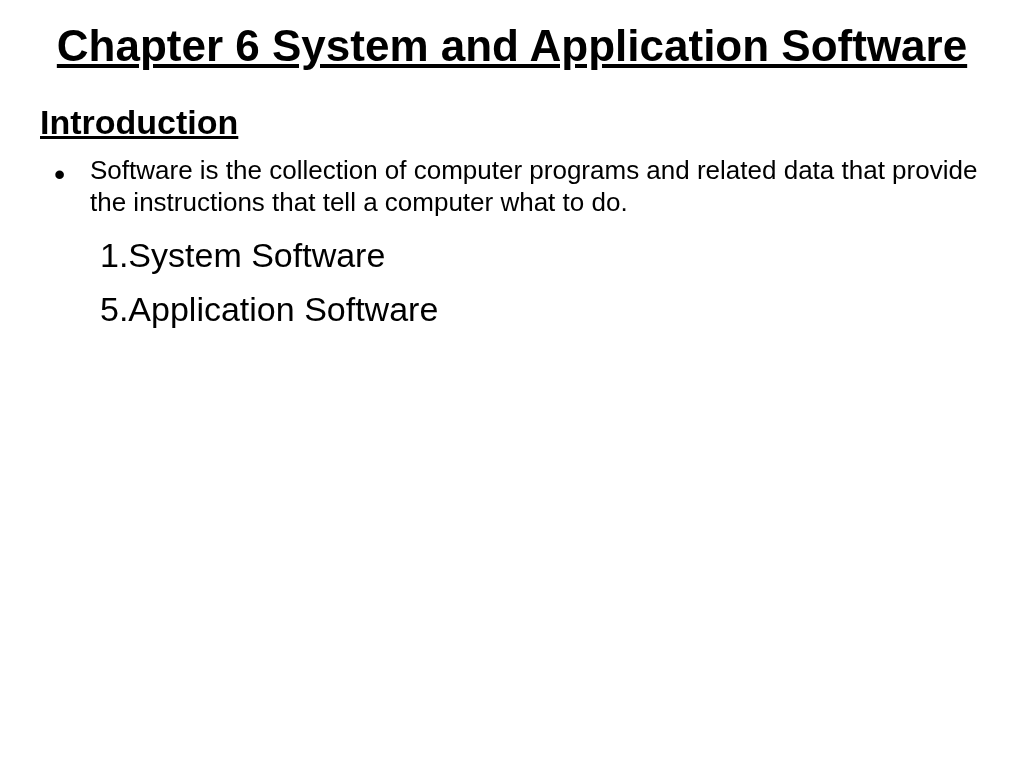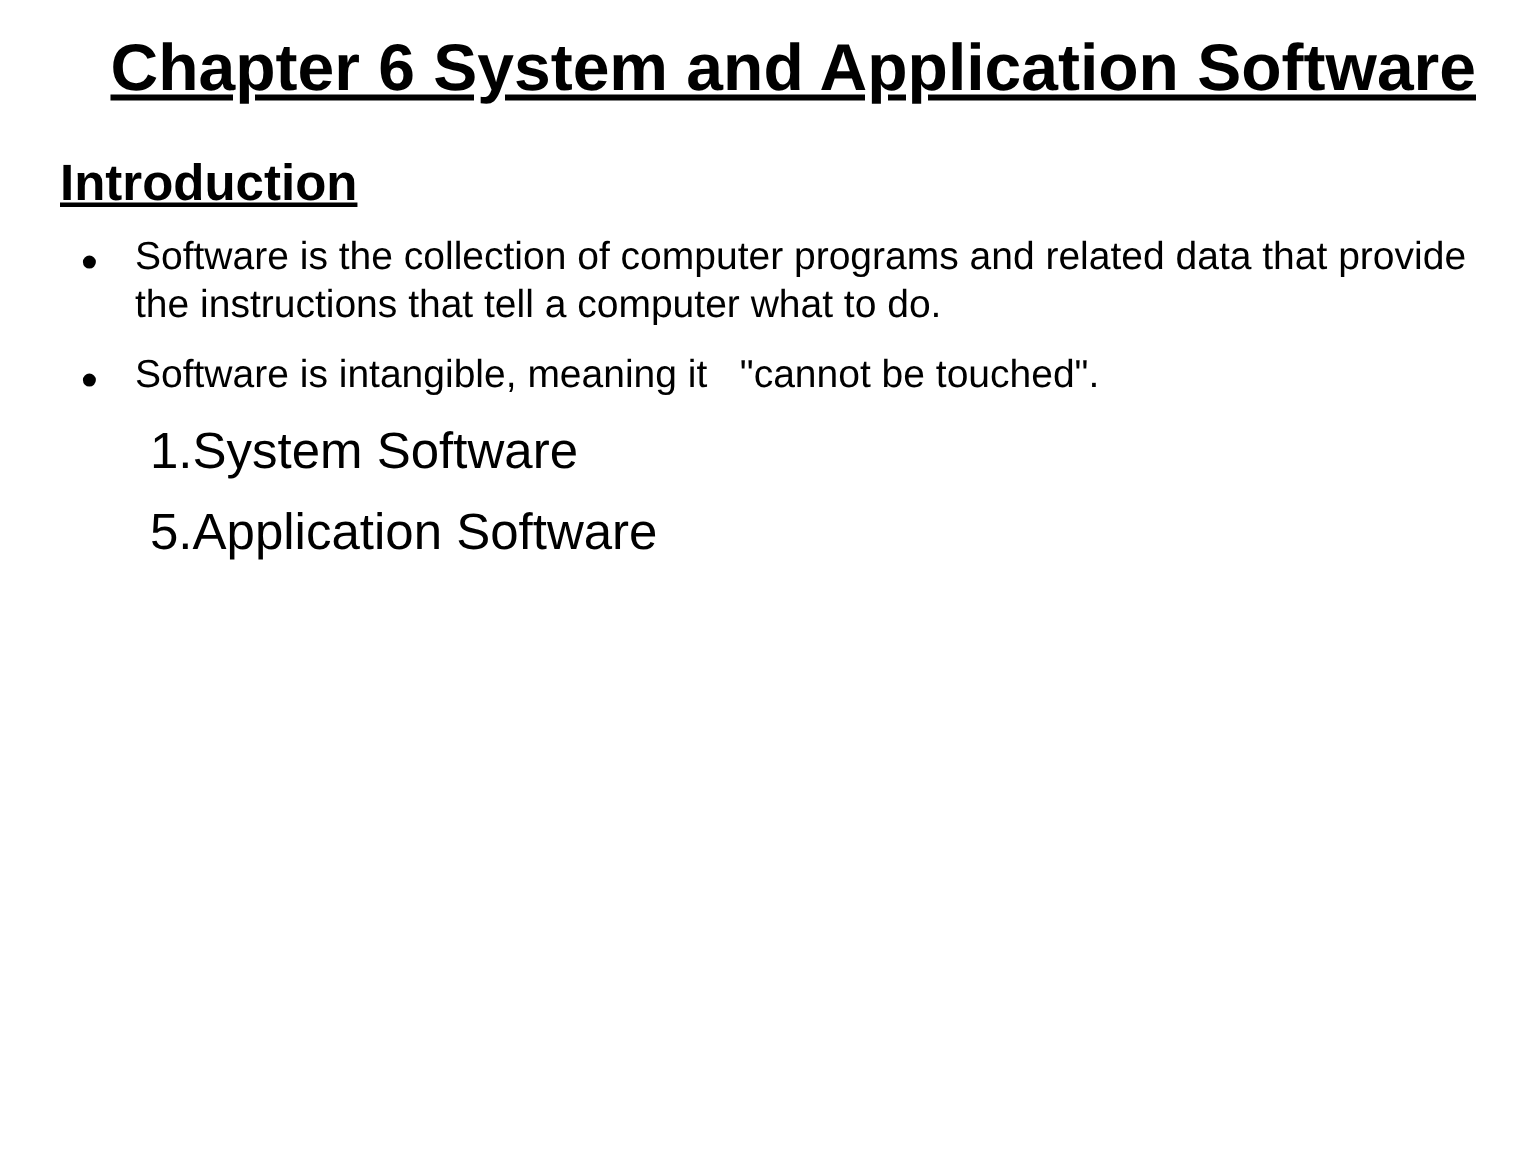--- a/index.html
+++ b/index.html
@@ -13,21 +13,21 @@
       background: #ffffff;
       font-family: Arial, Helvetica, sans-serif;
       color: #000000;
       padding: 20px 40px;
       overflow: hidden;
     }
     .slide-title {
       font-size: 44px;
       font-weight: bold;
       text-decoration: underline;
-      text-align: right;
+      text-align: center;
       line-height: 1.2;
       margin-bottom: 30px;
     }
     .subheading {
       font-size: 34px;
       font-weight: bold;
       text-decoration: underline;
       margin-bottom: 12px;
     }
     .bullets {
@@ -58,19 +58,18 @@
   </style>
 </head>
 <body>
 
 <h1 class="slide-title">Chapter 6 System and Application Software</h1>
 
 <div class="subheading">Introduction</div>
 
 <ul class="bullets">
   <li>Software is the collection of computer programs and related data that provide the instructions that tell a computer what to do.</li>
-  <li>Software is intangible, meaning it &nbsp;&nbsp;"cannot be touched".</li>
 </ul>
 
 <div class="sub-items">
   <div>1.System Software</div>
   <div>5.Application Software</div>
 </div>
 
 </body></html>

